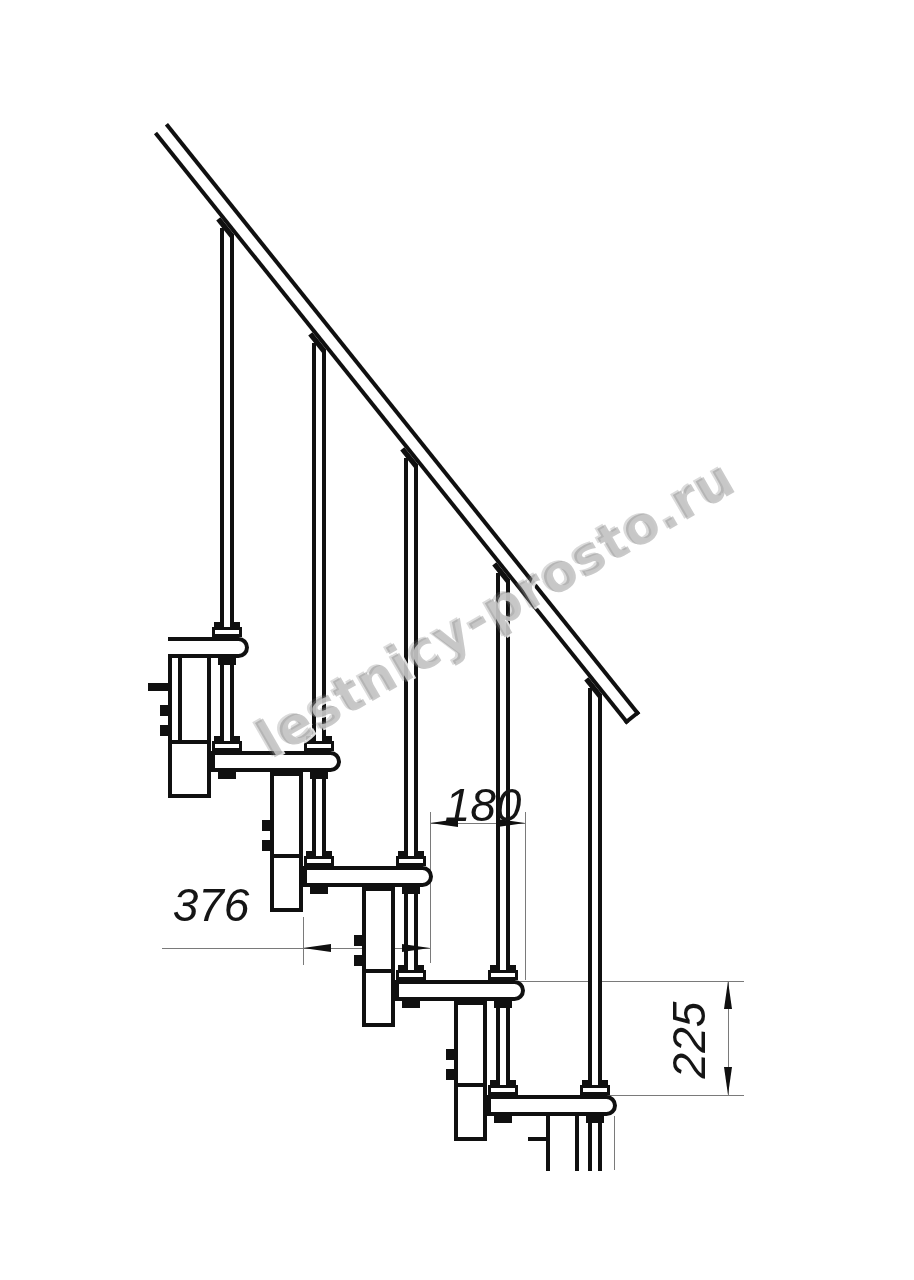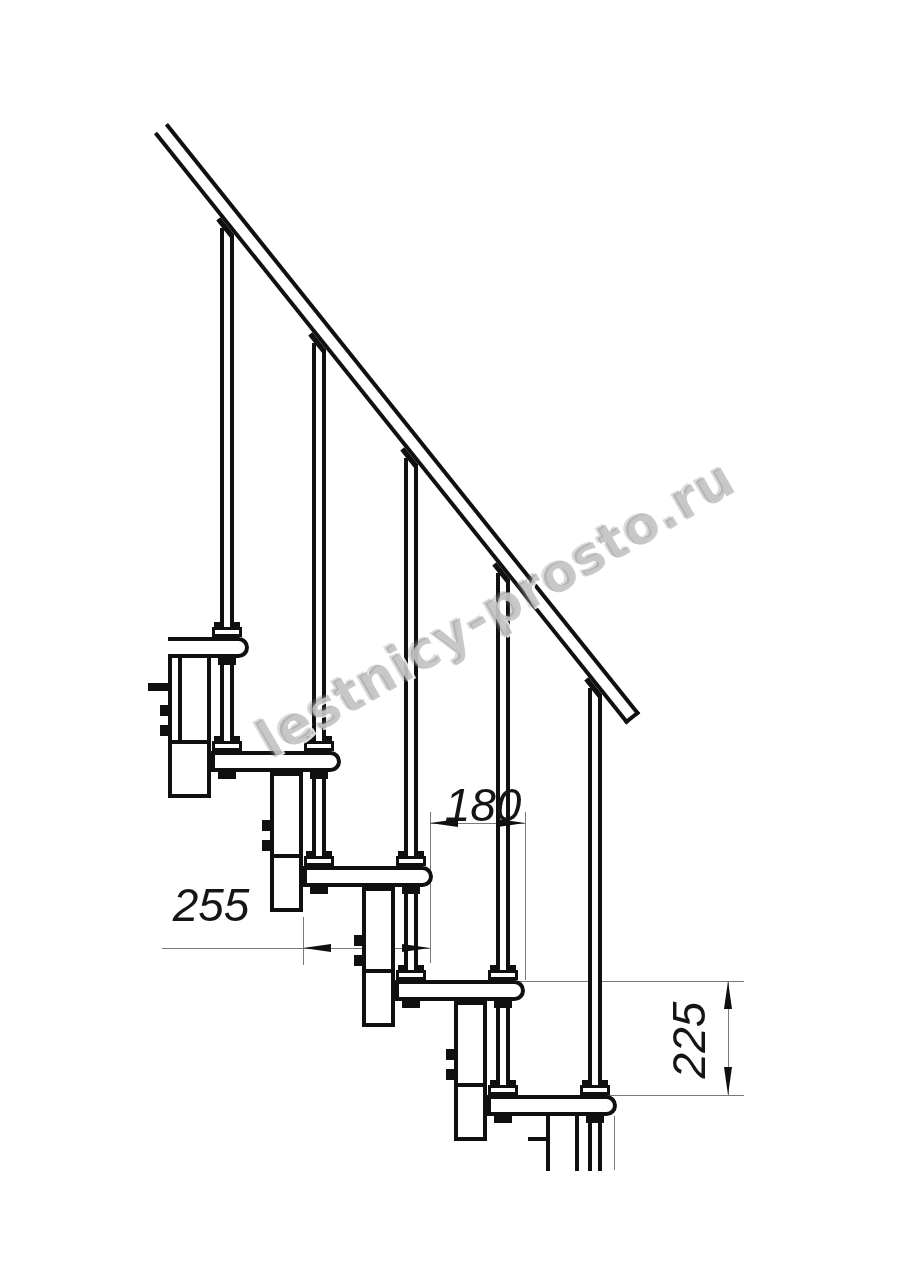--- a/index.html
+++ b/index.html
@@ -151,21 +151,21 @@
   <div class="thin" style="left:303px;top:917px;width:1px;height:48px;"></div>
   <div class="thin" style="left:518px;top:981px;width:226px;height:1px;"></div>
   <div class="thin" style="left:600px;top:1095px;width:144px;height:1px;"></div>
   <div class="thin" style="left:614px;top:1116px;width:1px;height:54px;"></div>
 
   <div class="dim" style="left:438px;top:770px;width:90px;text-align:center;margin-top:12px;">180</div>
   <div class="thin" style="left:430px;top:823px;width:95px;height:1px;"></div>
   <div class="arrL" style="left:430px;top:819px;"></div>
   <div class="arrR" style="left:497px;top:819px;"></div>
 
-  <div class="dim" style="left:166px;top:882px;width:90px;text-align:center;">255</div>
+  <div class="dim" style="left:166px;top:882px;width:90px;text-align:center;">376</div>
   <div class="thin" style="left:162px;top:948px;width:268px;height:1px;"></div>
   <div class="arrL" style="left:303px;top:944px;"></div>
   <div class="arrR" style="left:402px;top:944px;"></div>
 
   <div class="dim rot225" style="left:634px;top:1002px;">225</div>
   <div class="thin" style="left:728px;top:981px;width:1px;height:114px;"></div>
   <div class="arrU" style="left:724px;top:981px;"></div>
   <div class="arrD" style="left:724px;top:1067px;"></div>
 
   <div class="watermark">lestnicy-prosto.ru</div>

